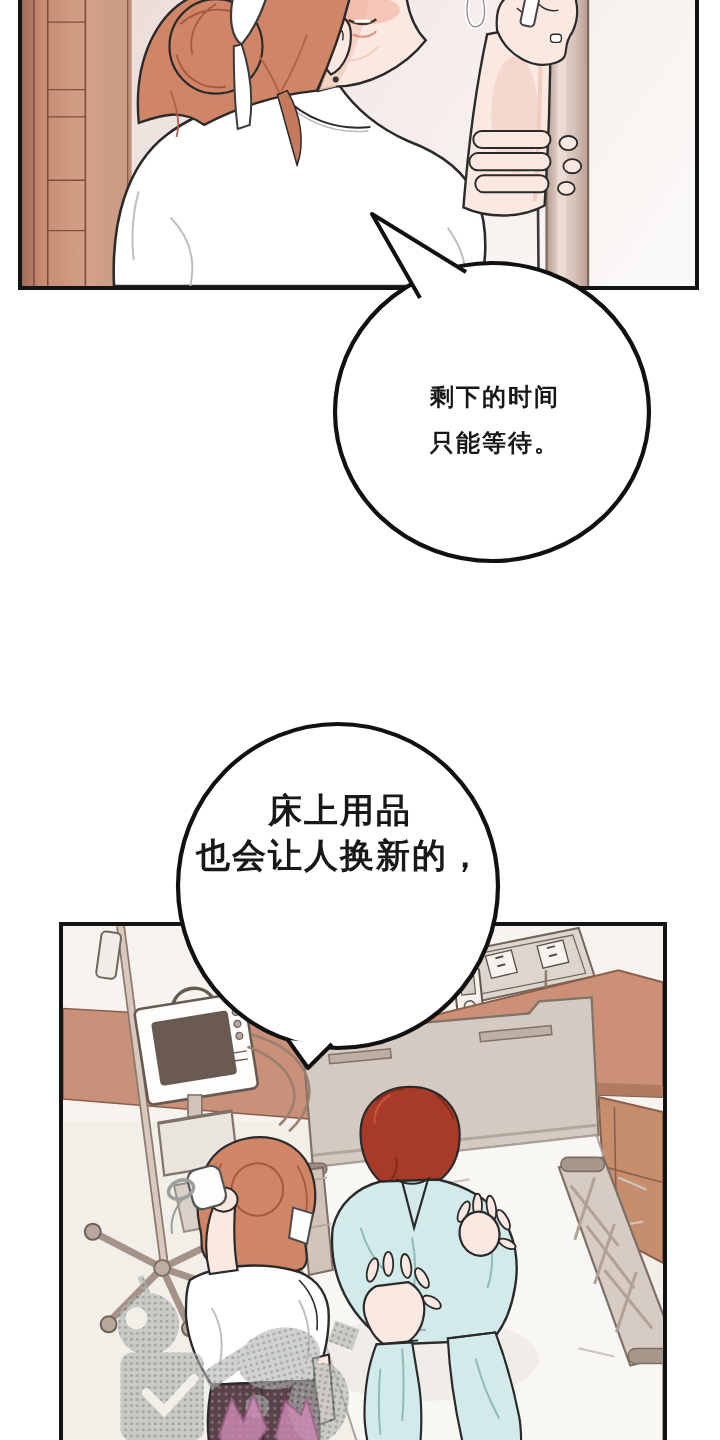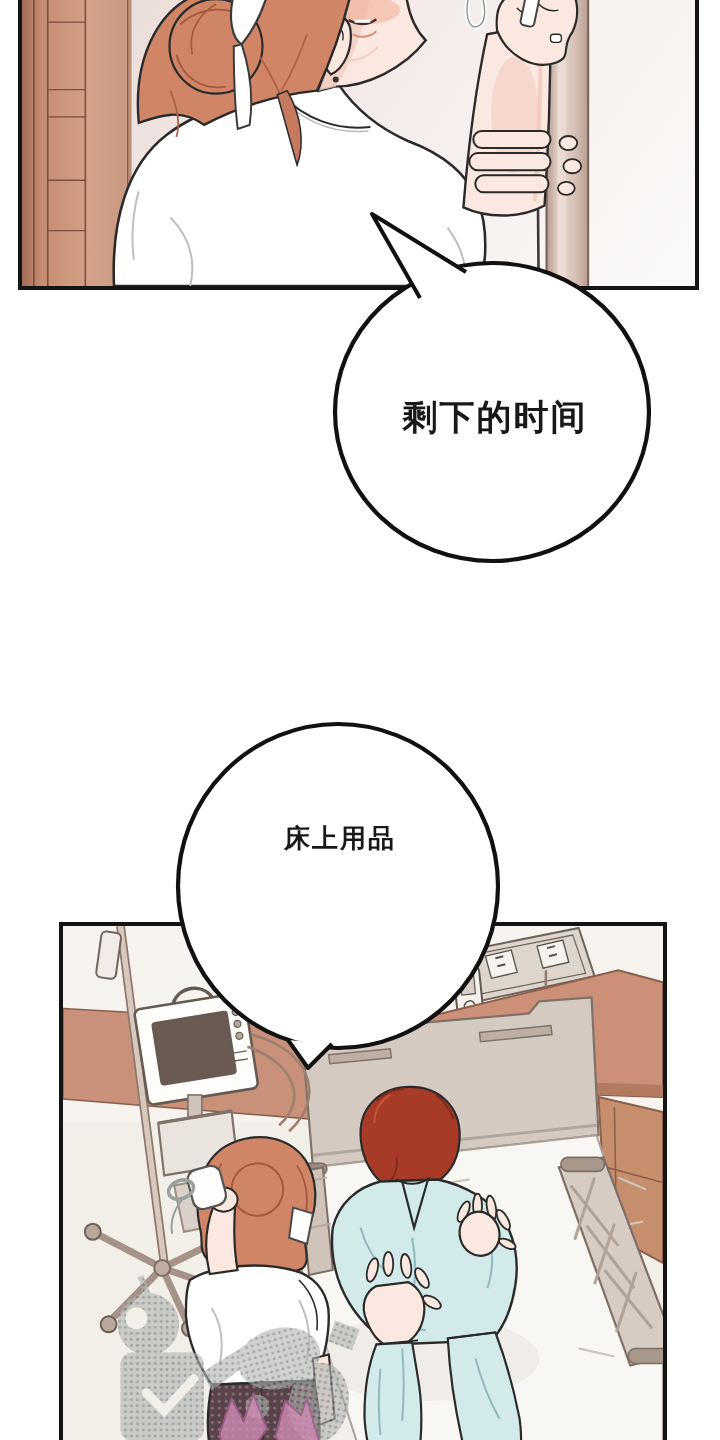--- a/index.html
+++ b/index.html
@@ -8,23 +8,23 @@
   .panel{position:absolute;box-sizing:border-box;border:4.5px solid var(--ink,#141414);overflow:hidden;}
   #panel-top{left:18px;top:-6px;width:681px;height:296px;border-top:none;
              background:linear-gradient(125deg,var(--panel1-bg-start,#e8d8d3) 0%,#f4ebe8 45%,var(--panel1-bg-end,#fbfaf9) 100%);}
   #panel-bottom{left:59px;top:922px;width:608px;height:525px;border-bottom:none;background:#f7f4f0;}
   .panel svg{position:absolute;left:0;top:0;width:100%;height:100%;display:block;}
   .bubble{position:absolute;}
   .bubble svg{position:absolute;left:0;top:0;width:100%;height:100%;overflow:visible;}
   .bubble-text{position:absolute;left:0;right:0;text-align:center;
                font-weight:700;color:#181818;letter-spacing:2px;}
   #bubble-1{left:320px;top:198px;width:350px;height:372px;}
-  #bubble-1 .bubble-text{top:176px;font-size:35px;line-height:46px;margin-top:20px;}
+  #bubble-1 .bubble-text{top:176px;font-size:24px;line-height:46px;}
   #bubble-2{left:168px;top:712px;width:344px;height:368px;}
-  #bubble-2 .bubble-text{top:104px;font-size:26px;line-height:45px;}
+  #bubble-2 .bubble-text{top:76px;font-size:34px;line-height:45px;}
   .bubble-line{display:block;white-space:nowrap;}
 </style>
 </head>
 <body>
 
 <div class="page">
 
   <div class="panel" id="panel-top">
     <svg viewBox="0 0 680 290" preserveAspectRatio="none">
       <defs>
@@ -296,26 +296,28 @@
     </svg>
   </div>
 
   <div class="bubble" id="bubble-1">
     <svg viewBox="0 0 350 372">
       <ellipse cx="172" cy="214" rx="157" ry="149" fill="var(--bubble-fill)" stroke="var(--bubble-stroke)" stroke-width="4.2"></ellipse>
       <path d="M100,100 L52,16 L146,74" fill="var(--bubble-fill)" stroke="var(--bubble-stroke)" stroke-width="4" stroke-linejoin="round"></path>
     </svg>
     <div class="bubble-text">
       <span class="bubble-line">剩下的时间</span>
+      <span class="bubble-line">只能等待。</span>
     </div>
   </div>
 
   <div class="bubble" id="bubble-2">
     <svg viewBox="0 0 344 368">
       <ellipse cx="170" cy="174" rx="160" ry="162" fill="var(--bubble-fill)" stroke="var(--bubble-stroke)" stroke-width="4.2"></ellipse>
       <path d="M120,328 L140,356 L164,332" fill="var(--bubble-fill)" stroke="var(--bubble-stroke)" stroke-width="4" stroke-linejoin="round"></path>
     </svg>
     <div class="bubble-text">
       <span class="bubble-line">床上用品</span>
+      <span class="bubble-line">也会让人换新的，</span>
     </div>
   </div>
 
 </div>
 
 </body></html>

